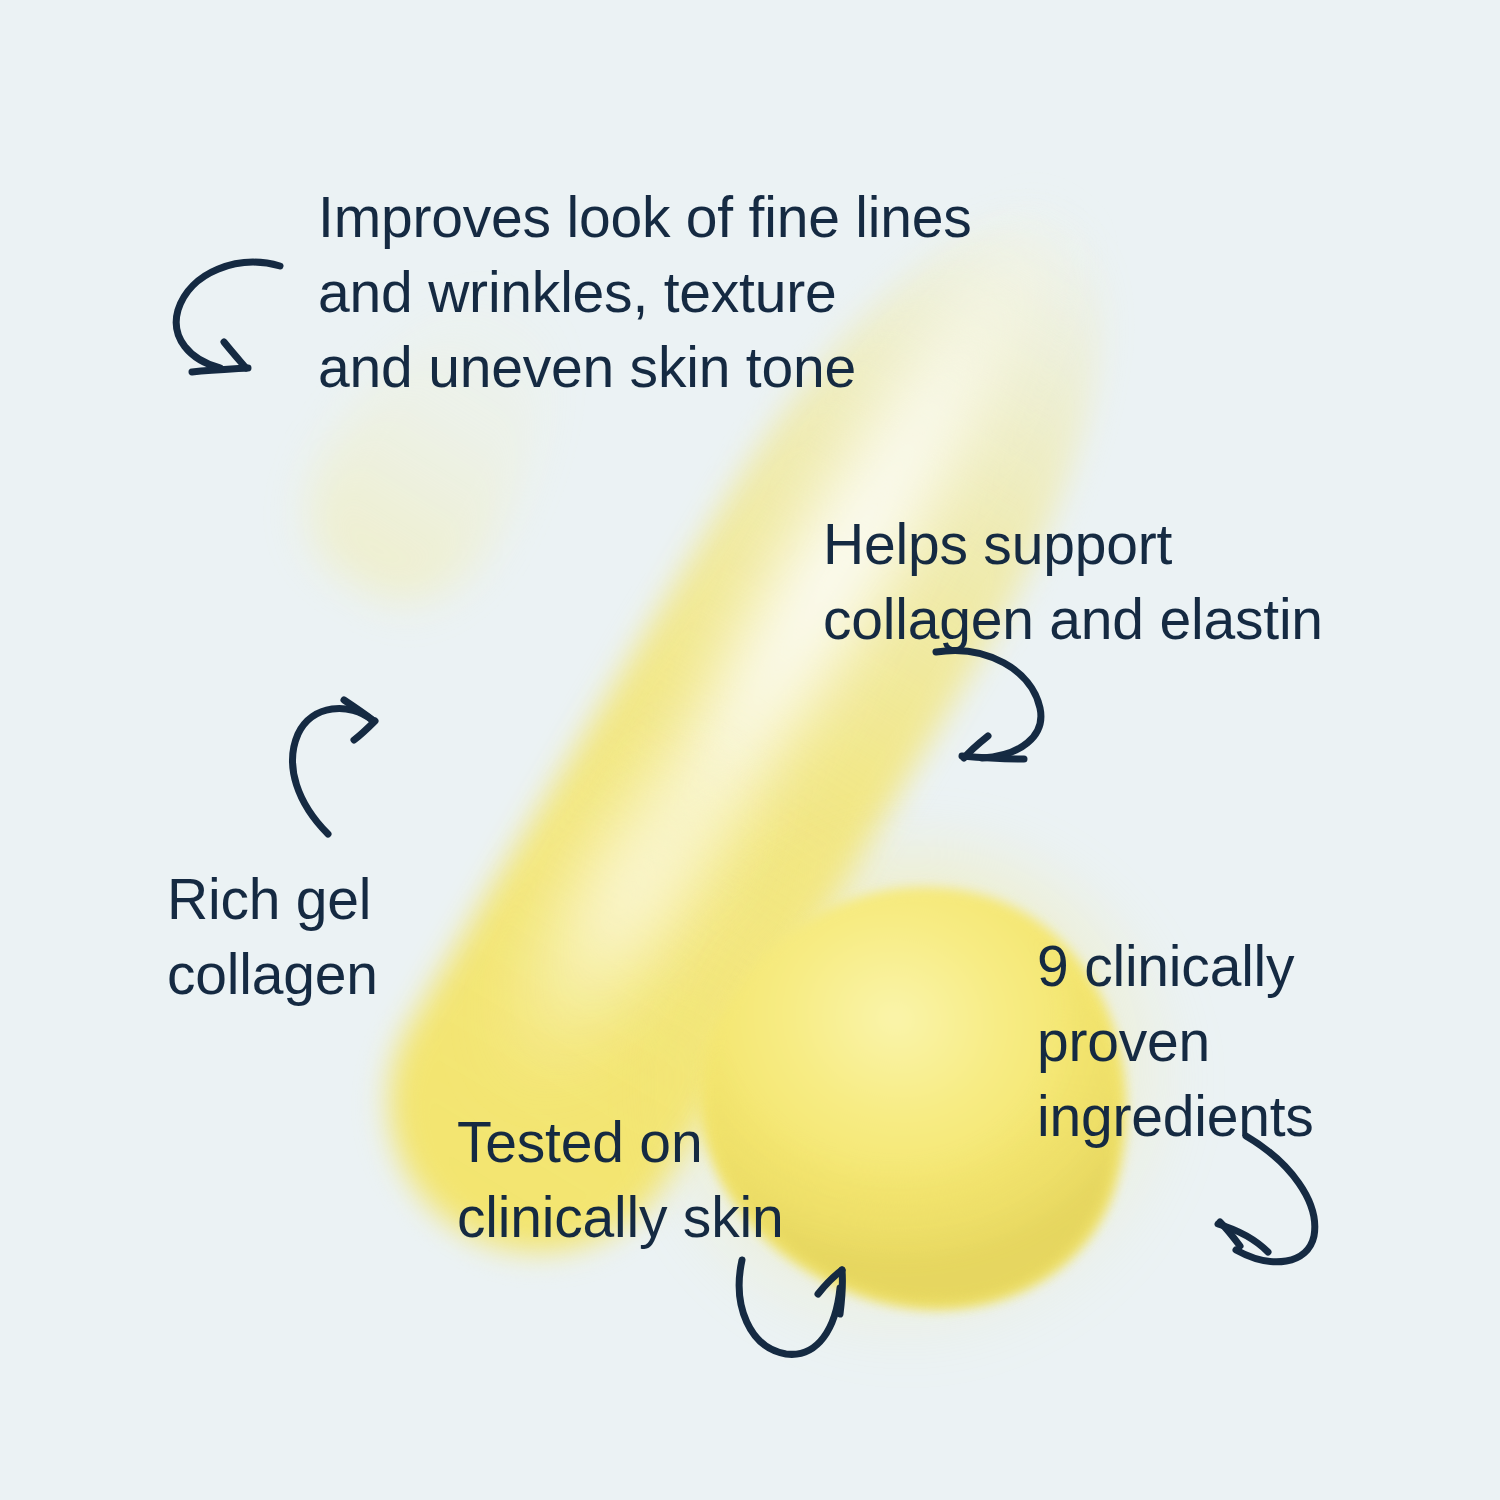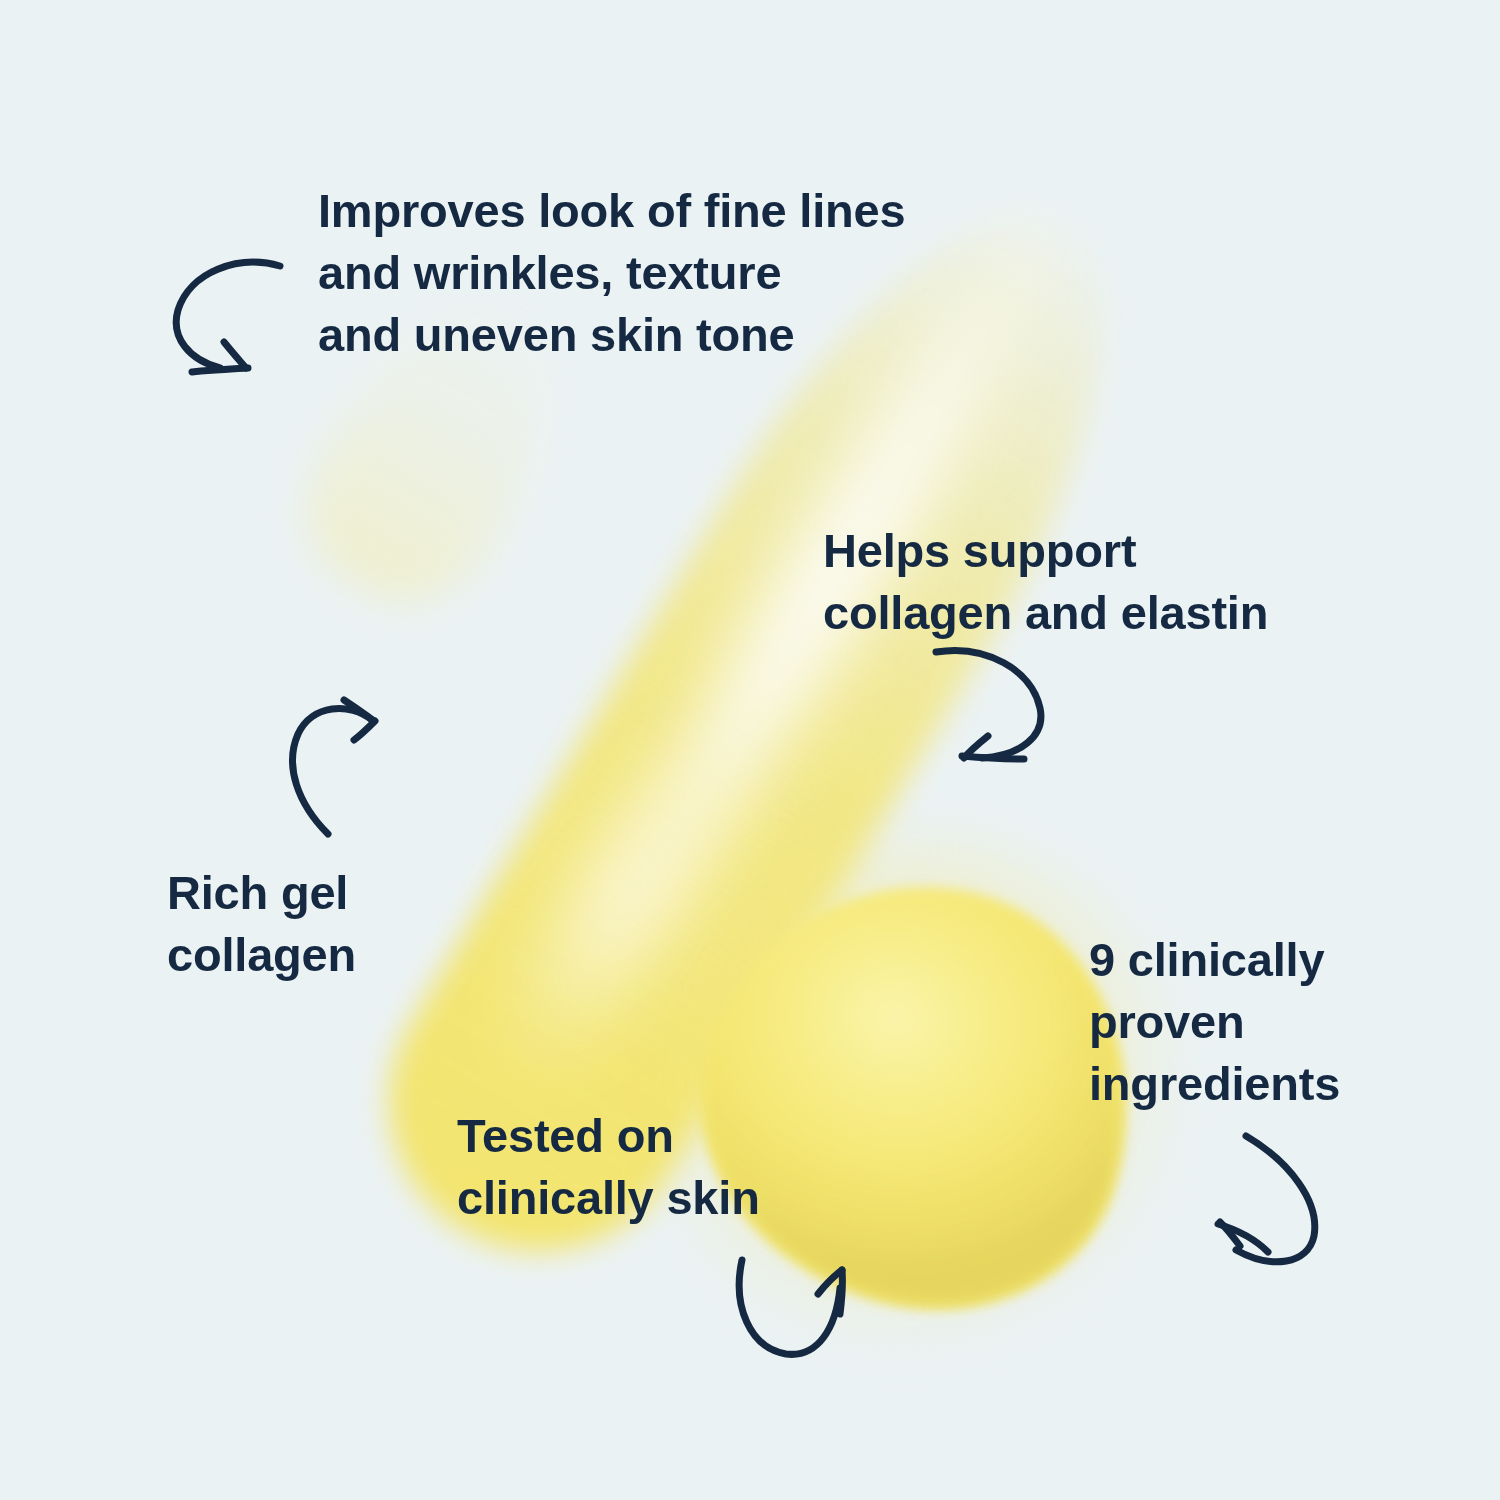--- a/index.html
+++ b/index.html
@@ -138,30 +138,30 @@
       rgba(246,238,165,0.16) 45%,
       rgba(245,235,150,0.42) 100%);
     border-radius: 50% 50% 40% 40% / 70% 70% 30% 30%;
     filter: blur(20px);
   }
 
   
   .note {
     position: absolute;
     color: #152a42;
-    font-size: 47px;
+    font-size: 57px;
     line-height: 1.32;
     letter-spacing: -0.2px;
     white-space: pre-line;
-    font-weight: 700;
+    font-weight: 400;
   }
   #note-fine-lines { left: 318px; top: 180px; }
-  #note-collagen   { left: 823px; top: 520px; }
+  #note-collagen   { left: 823px; top: 507px; }
   #note-rich-gel   { left: 167px; top: 862px; }
-  #note-ingredients{ left: 1089px; top: 929px; }
+  #note-ingredients{ left: 1037px; top: 929px; }
   #note-sensitive  { left: 457px; top: 1105px; }
 
   
   .arrow {
     position: absolute;
     overflow: visible;
   }
   .arrow path {
     fill: none;
     stroke: #152a42;

